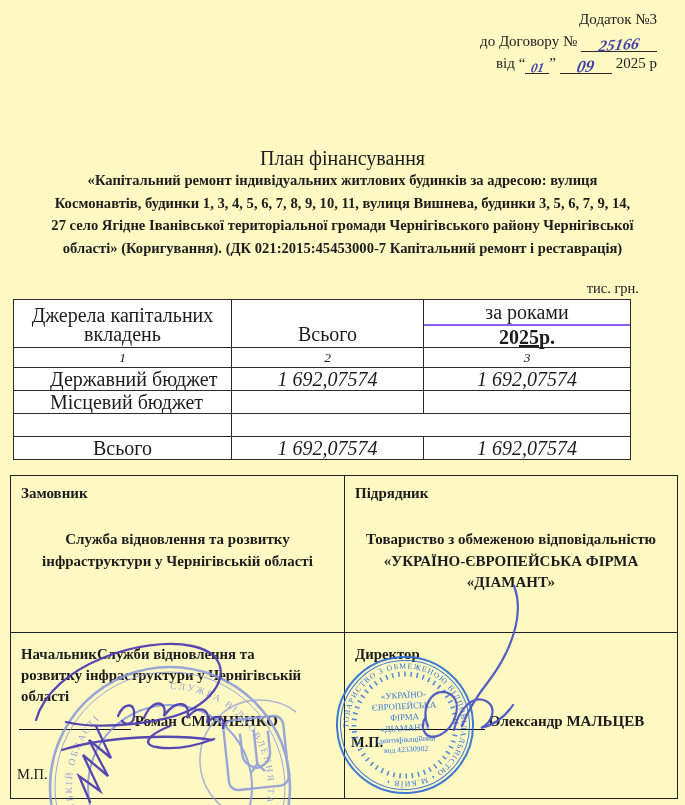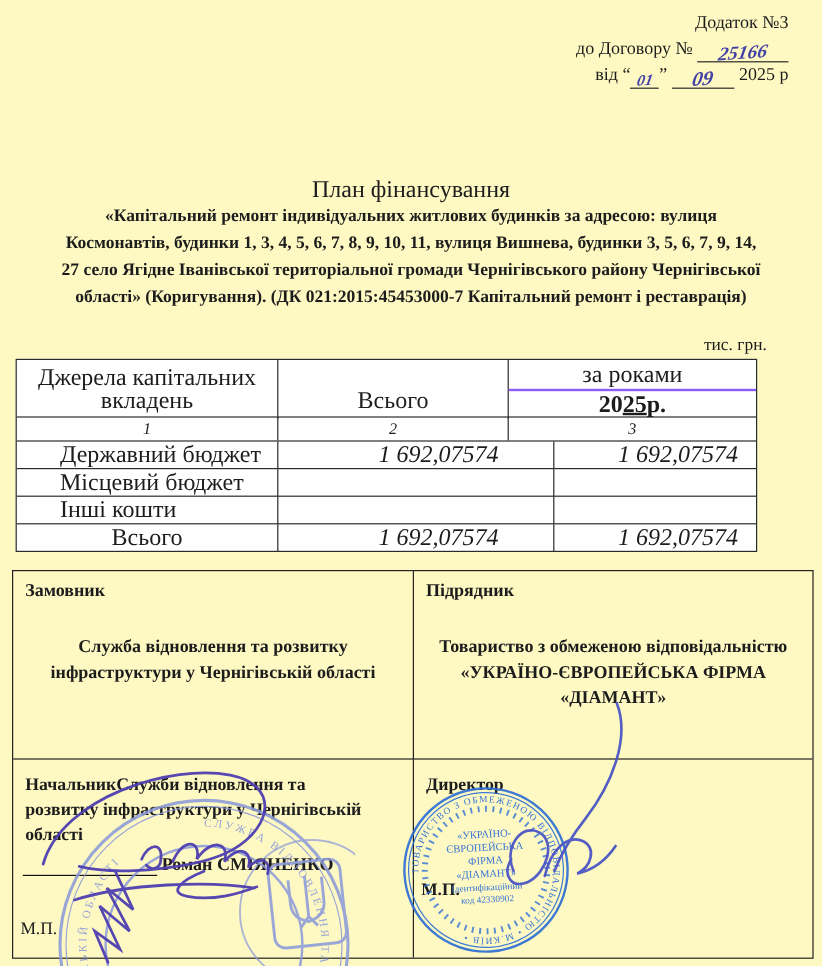--- a/index.html
+++ b/index.html
@@ -28,21 +28,21 @@
   .ft-cell:last-child{border-right:none;}
   .ft-head{height:47px; border-bottom:1px solid #2b2b2b;}
   .c1h{text-align:center; padding:0 14px; line-height:19px;}
   .c2h{align-items:flex-end; padding-bottom:3px;}
   .c3h{flex-direction:column; align-items:stretch; justify-content:stretch; padding:0;}
   .c3top{height:24px; border-bottom:2px solid #8b5cf6; display:flex; align-items:center; justify-content:center;}
   .c3bot{flex:1; display:flex; align-items:center; justify-content:center;font-weight:bold;}
   .yr-u{text-decoration:underline;}
   .ft-idx{height:19px; border-bottom:1px solid #2b2b2b;}
   .ft-idx .ft-cell{font-style:italic; font-size:13.5px;}
-  .ft-row{height:22px; border-bottom:1px solid #2b2b2b;gap:38px;}
+  .ft-row{height:22px; border-bottom:1px solid #2b2b2b;}
   .ft-row:last-child{border-bottom:none;}
   .lbl{justify-content:flex-start; padding-left:36px;}
   .val{font-style:italic;}
   .total-lbl{justify-content:center; padding-left:0;}
   
   .sb{position:absolute; left:10px; top:475px; width:666px; height:322px;
     border:1.8px solid #222; display:grid; grid-template-columns:334px 1fr; grid-template-rows:157px 1fr;}
   .sb-cell{position:relative; border-right:1.5px solid #222; border-bottom:1.5px solid #222; padding:9px 10px 0 10px;}
   .sb-cell.rt{border-right:none;} .sb-cell.bt{border-bottom:none;}
   .role{font-weight:bold; font-size:15px;}
@@ -107,21 +107,20 @@
       <div class="ft-cell lbl">Державний бюджет</div>
       <div class="ft-cell val">1 692,07574</div>
       <div class="ft-cell val">1 692,07574</div>
     </div>
     <div class="ft-grid ft-row">
       <div class="ft-cell lbl">Місцевий бюджет</div>
       <div class="ft-cell val"></div>
       <div class="ft-cell val"></div>
     </div>
     <div class="ft-grid ft-row">
-      <div class="ft-cell lbl">Інші кошти</div>
       <div class="ft-cell val"></div>
       <div class="ft-cell val"></div>
     </div>
     <div class="ft-grid ft-row">
       <div class="ft-cell lbl total-lbl">Всього</div>
       <div class="ft-cell val">1 692,07574</div>
       <div class="ft-cell val">1 692,07574</div>
     </div>
   </div>
 
@@ -148,20 +147,24 @@
         <div>області</div>
       </div>
       <div class="sigrow">
         <span class="sline" style="width:112px"></span>
         <b>Роман СМІЯНЕНКО</b>
       </div>
       <div class="mp mp-left">М.П.</div>
     </div>
     <div class="sb-cell rt bt">
       <div class="pos">Директор</div>
+      <div class="sigrow" style="left:4px">
+        <span class="sline" style="width:136px"></span>
+        <b>Олександр  МАЛЬЦЕВ</b>
+      </div>
       <div class="mp mp-right">М.П.</div>
     </div>
   </div>
 
   <svg class="ovl" style="left:30px; top:632px;" width="266" height="173" viewBox="0 0 266 173">
     <g stroke="#8d9bd9" fill="none" opacity="0.88">
       <circle cx="140" cy="155" r="120" stroke-width="2.6"></circle>
       <circle cx="140" cy="155" r="115" stroke-width="1"></circle>
       <circle cx="140" cy="155" r="82" stroke-width="2"></circle>
       <circle cx="230" cy="128" r="60" stroke-width="1.6" opacity="0.8"></circle>

